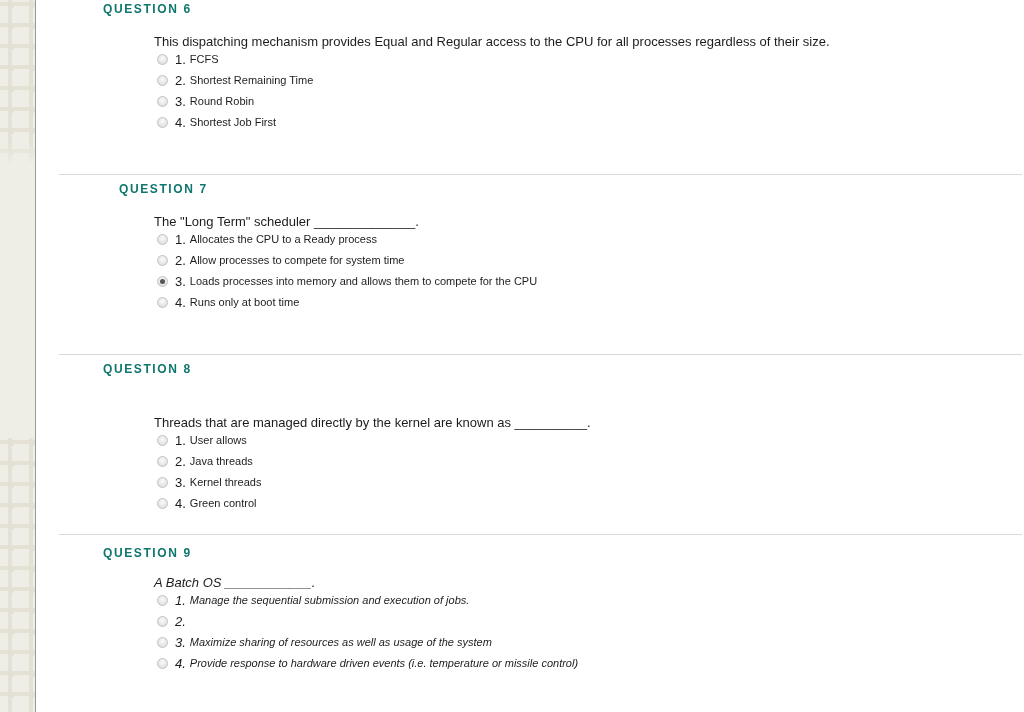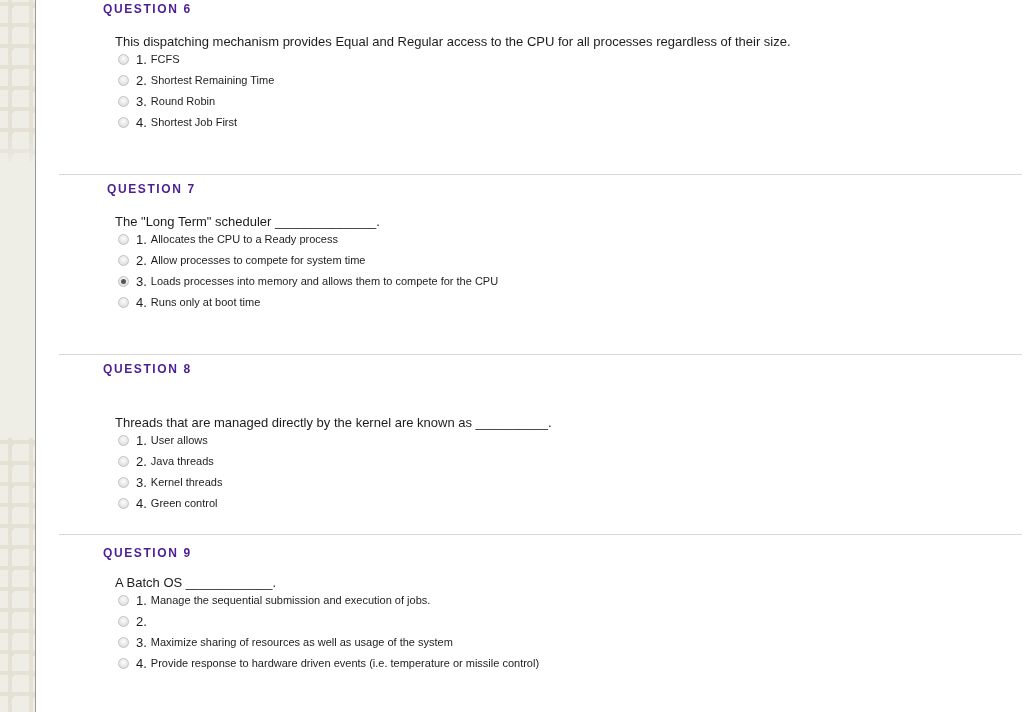--- a/index.html
+++ b/index.html
@@ -65,26 +65,26 @@
     height: 0;
     border-top: 1px solid #d9d9d9;
     margin-left: 22px;
     margin-right: 2px;
   }
 
   .question-header {
     font-size: 12px;
     font-weight: bold;
     letter-spacing: 1.6px;
-    color: #4c1d95;
+    color: #0f766e;
     padding-left: 66px;
   }
 
   .question-body {
-    padding-left: 78px;
+    padding-left: 117px;
   }
 
   .question-text {
     font-size: 13px;
     color: #1d1d1d;
     line-height: 16px;
     white-space: pre;
   }
 
   .answers {
@@ -170,21 +170,21 @@
           <li class="answer-row">
             <span class="radio"></span>
             <span class="answer-num">4.</span>
             <span class="answer-label">Shortest Job First</span>
           </li>
         </ul>
       </div>
     </div>
     <div class="question-block">
       <div class="question-sep" style="position: absolute; left: 22px; right: 2px; top: 174px; margin-left: 0px; margin-right: 0px;"></div>
-      <div class="question-header" style="position: absolute; left: 4px; top: 182px; text-align: center;">QUESTION 7</div>
+      <div class="question-header" style="position: absolute; left: 16px; top: 182px; text-align: center;">QUESTION 7</div>
       <div class="question-body" style="position: absolute; left: 0px; top: 214px;">
         <div class="question-text">The "Long Term" scheduler ______________.</div>
         <ul class="answers">
           <li class="answer-row">
             <span class="radio"></span>
             <span class="answer-num">1.</span>
             <span class="answer-label">Allocates the CPU to a Ready process</span>
           </li>
           <li class="answer-row">
             <span class="radio"></span>
@@ -229,21 +229,21 @@
             <span class="radio"></span>
             <span class="answer-num">4.</span>
             <span class="answer-label">Green control</span>
           </li>
         </ul>
       </div>
     </div>
     <div class="question-block">
       <div class="question-sep" style="position: absolute; left: 22px; right: 2px; top: 534px; margin-left: 0px; margin-right: 0px;"></div>
       <div class="question-header" style="position: absolute; left: 0px; top: 546px;">QUESTION 9</div>
-      <div class="question-body" style="position: absolute; left: 0px; top: 575px;">
+      <div class="question-body" style="position: absolute; left: 0px; top: 575px; font-style: italic;">
         <div class="question-text">A Batch OS ____________.</div>
         <ul class="answers">
           <li class="answer-row">
             <span class="radio"></span>
             <span class="answer-num">1.</span>
             <span class="answer-label">Manage the sequential submission and execution of jobs.</span>
           </li>
           <li class="answer-row">
             <span class="radio"></span>
             <span class="answer-num">2.</span>

